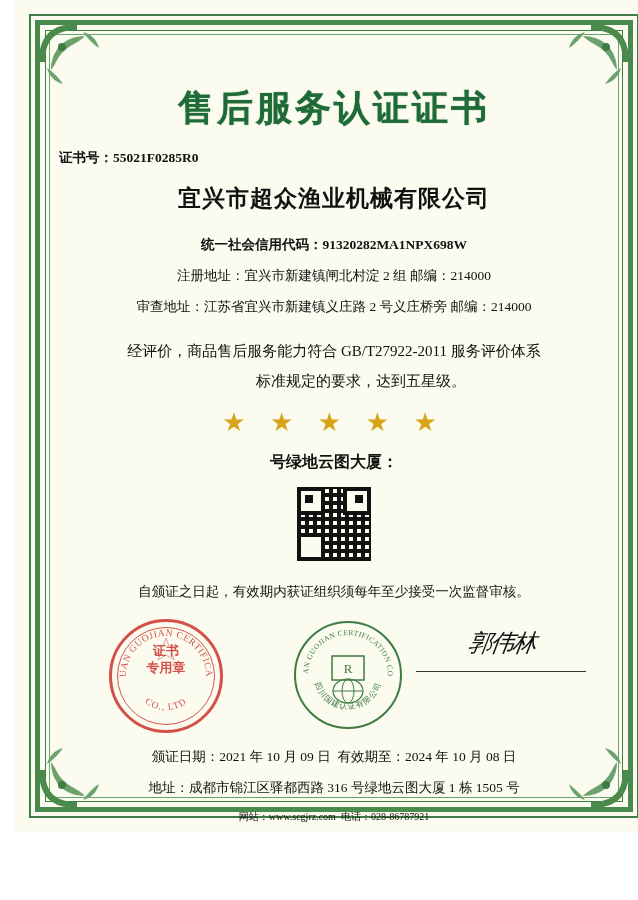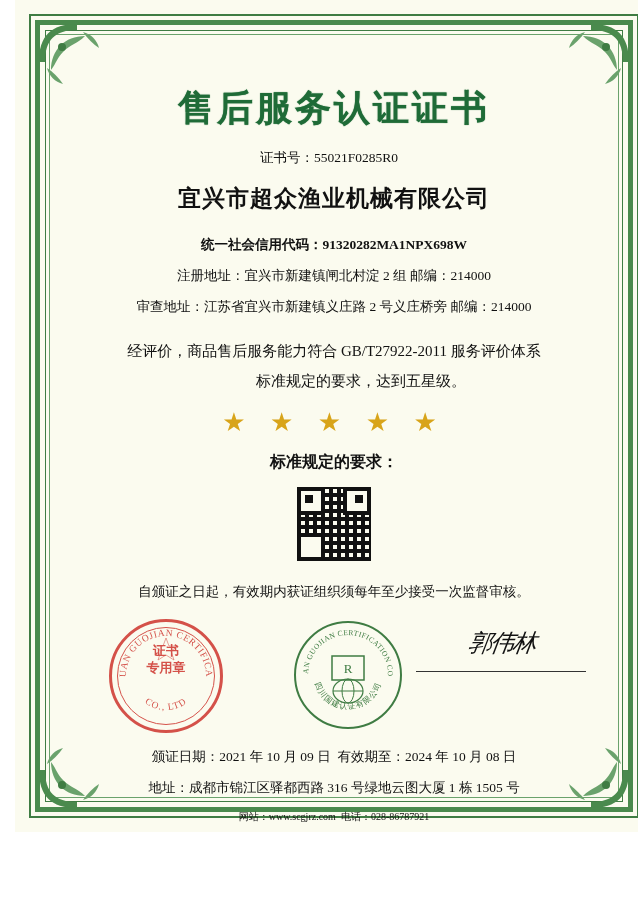--- a/index.html
+++ b/index.html
@@ -84,24 +84,25 @@
     margin-top: 40px;
     font-family: "DejaVu Sans", sans-serif;
     font-size: 36px;
     font-weight: bold;
     letter-spacing: 3px;
     color: #1f6b37;
     text-shadow: 0 0 1px #1f6b37;
   }
   .cert-no {
     margin-top: 16px;
-    text-align: center;
+    text-align: left;
     padding-right: 10px;
     font-size: 13.5px;
     color: #111;
+    font-weight: bold;
   }
   .company {
     margin-top: 16px;
     font-family: "DejaVu Sans", sans-serif;
     font-size: 23px;
     font-weight: bold;
     letter-spacing: 1px;
     color: #111;
     text-align: center;
   }
@@ -348,21 +349,21 @@
       <span>审查地址：</span><span>江苏省宜兴市新建镇义庄路 2 号义庄桥旁  邮编：214000</span>
     </div>
 
     <div class="statement">
       <span>经评价，商品售后服务能力符合 GB/T27922-2011 服务评价体系</span>
       <span class="l2">标准规定的要求，达到五星级。</span>
     </div>
 
     <div class="stars">★ ★ ★ ★ ★</div>
 
-    <div class="scope-title">标准规定的要求：</div>
+    <div class="scope-title">号绿地云图大厦：</div>
 
     <div class="qr-wrap">
       <div class="qr">
         <div class="qr-corner-tr"></div>
         <div class="qr-dot" style="left:8px; top:8px;"></div>
         <div class="qr-dot" style="right:8px; top:8px;"></div>
         <div class="qr-dot" style="left:8px; bottom:8px;"></div>
       </div>
     </div>
 

